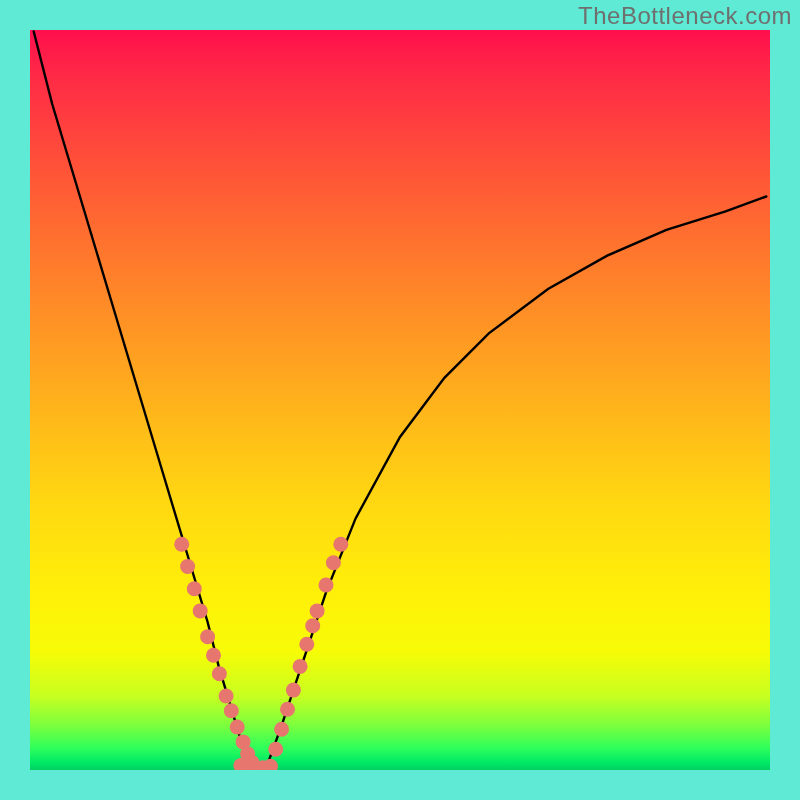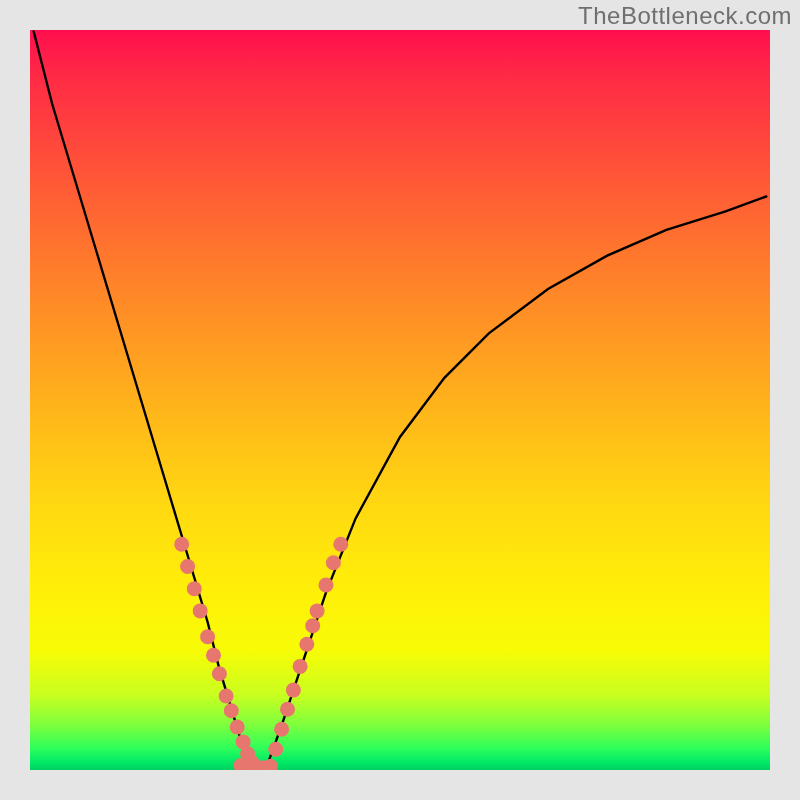--- a/index.html
+++ b/index.html
@@ -7,21 +7,21 @@
     padding: 0;
     width: 800px;
     height: 800px;
     overflow: hidden;
     font-family: Arial, Helvetica, sans-serif;
   }
   .frame {
     position: relative;
     width: 800px;
     height: 800px;
-    background: #e5e5e5;
+    background: #5eead4;
   }
   .watermark {
     position: absolute;
     top: 2px;
     right: 8px;
     color: #6f6f6f;
     font-size: 24px;
     font-weight: 500;
     letter-spacing: 0.5px;
     z-index: 5;

